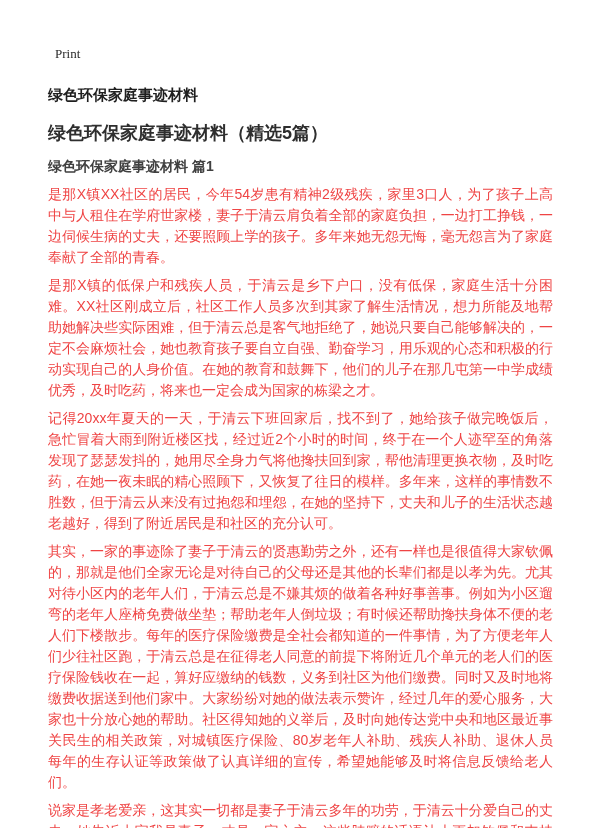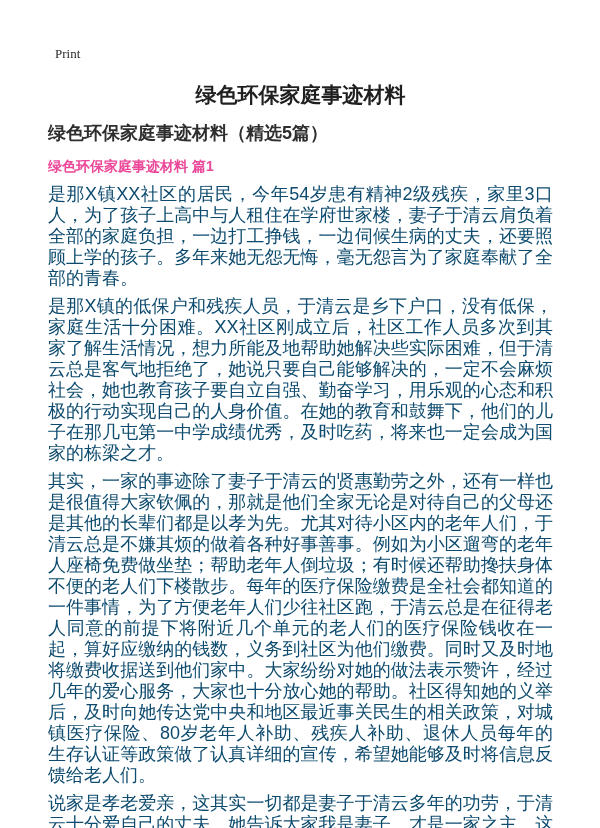--- a/index.html
+++ b/index.html
@@ -24,45 +24,44 @@
   }
   .print-label {
     font-family: "Liberation Serif", serif;
     font-size: 13px;
     color: #2b2b2b;
     margin: 0 0 0 7px;
     display: inline-block;
     cursor: pointer;
   }
   .doc-title {
-    font-size: 21px;
+    font-size: 15px;
     font-weight: bold;
-    text-align: center;
     color: #1f1f1f;
     margin: 21px 0 0 0;
     line-height: 24px;
   }
   .doc-subtitle {
     font-size: 18px;
     font-weight: bold;
     color: #2e2e2e;
     margin: 17px 0 0 0;
     line-height: 18px;
   }
   .section-heading {
     font-size: 14px;
     font-weight: bold;
-    color: #ec4899;
+    color: #404040;
     margin: 15px 0 9px 0;
     line-height: 18px;
   }
   .body-text p {
-    font-size: 18px;
+    font-size: 14px;
     line-height: 21px;
-    color: #0c4a6e;
+    color: #ef4444;
     margin: 0 0 7px 0;
     text-align: justify;
     word-break: break-all;
   }
 </style>
 </head>
 <body>
 
 <div class="page">
 
@@ -70,17 +69,18 @@
 
   <h1 class="doc-title">绿色环保家庭事迹材料</h1>
 
   <h2 class="doc-subtitle">绿色环保家庭事迹材料（精选5篇）</h2>
 
   <h3 class="section-heading">绿色环保家庭事迹材料 篇1</h3>
 
   <div class="body-text">
     <p>是那X镇XX社区的居民，今年54岁患有精神2级残疾，家里3口人，为了孩子上高中与人租住在学府世家楼，妻子于清云肩负着全部的家庭负担，一边打工挣钱，一边伺候生病的丈夫，还要照顾上学的孩子。多年来她无怨无悔，毫无怨言为了家庭奉献了全部的青春。</p>
     <p>是那X镇的低保户和残疾人员，于清云是乡下户口，没有低保，家庭生活十分困难。XX社区刚成立后，社区工作人员多次到其家了解生活情况，想力所能及地帮助她解决些实际困难，但于清云总是客气地拒绝了，她说只要自己能够解决的，一定不会麻烦社会，她也教育孩子要自立自强、勤奋学习，用乐观的心态和积极的行动实现自己的人身价值。在她的教育和鼓舞下，他们的儿子在那几屯第一中学成绩优秀，及时吃药，将来也一定会成为国家的栋梁之才。</p>
+    <p>记得20xx年夏天的一天，于清云下班回家后，找不到了，她给孩子做完晚饭后，急忙冒着大雨到附近楼区找，经过近2个小时的时间，终于在一个人迹罕至的角落发现了瑟瑟发抖的，她用尽全身力气将他搀扶回到家，帮他清理更换衣物，及时吃药，在她一夜未眠的精心照顾下，又恢复了往日的模样。多年来，这样的事情数不胜数，但于清云从来没有过抱怨和埋怨，在她的坚持下，丈夫和儿子的生活状态越老越好，得到了附近居民是和社区的充分认可。</p>
     <p>其实，一家的事迹除了妻子于清云的贤惠勤劳之外，还有一样也是很值得大家钦佩的，那就是他们全家无论是对待自己的父母还是其他的长辈们都是以孝为先。尤其对待小区内的老年人们，于清云总是不嫌其烦的做着各种好事善事。例如为小区遛弯的老年人座椅免费做坐垫；帮助老年人倒垃圾；有时候还帮助搀扶身体不便的老人们下楼散步。每年的医疗保险缴费是全社会都知道的一件事情，为了方便老年人们少往社区跑，于清云总是在征得老人同意的前提下将附近几个单元的老人们的医疗保险钱收在一起，算好应缴纳的钱数，义务到社区为他们缴费。同时又及时地将缴费收据送到他们家中。大家纷纷对她的做法表示赞许，经过几年的爱心服务，大家也十分放心她的帮助。社区得知她的义举后，及时向她传达党中央和地区最近事关民生的相关政策，对城镇医疗保险、80岁老年人补助、残疾人补助、退休人员每年的生存认证等政策做了认真详细的宣传，希望她能够及时将信息反馈给老人们。</p>
     <p>说家是孝老爱亲，这其实一切都是妻子于清云多年的功劳，于清云十分爱自己的丈夫，她告诉大家我是妻子，才是一家之主，这些肺腑的话语让大更加钦佩和支持她，因为她永远都是为别人在考虑，为家庭在奉献。XX社区党支部将她家的先进事</p>
   </div>
 
 </div>
 
 </body></html>

